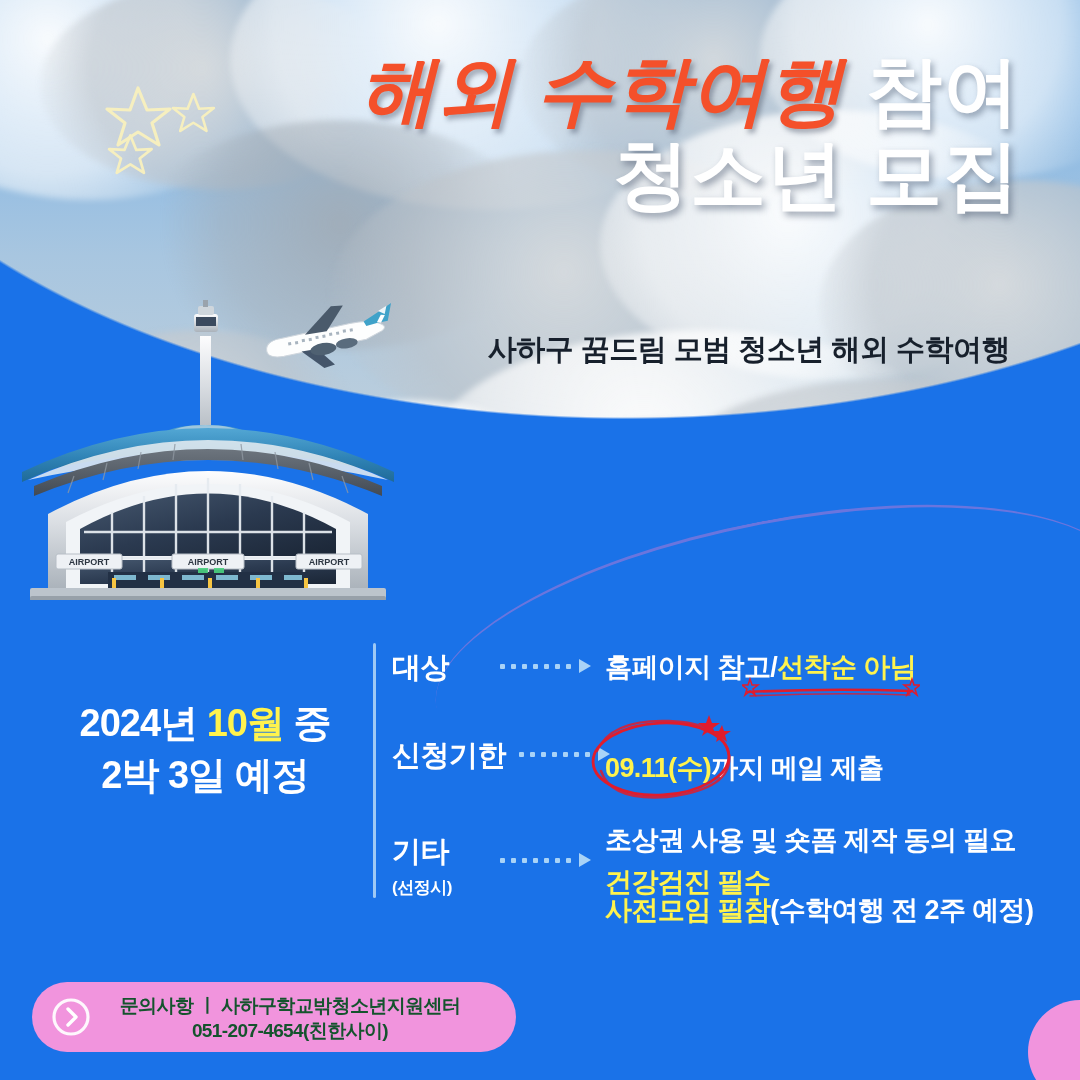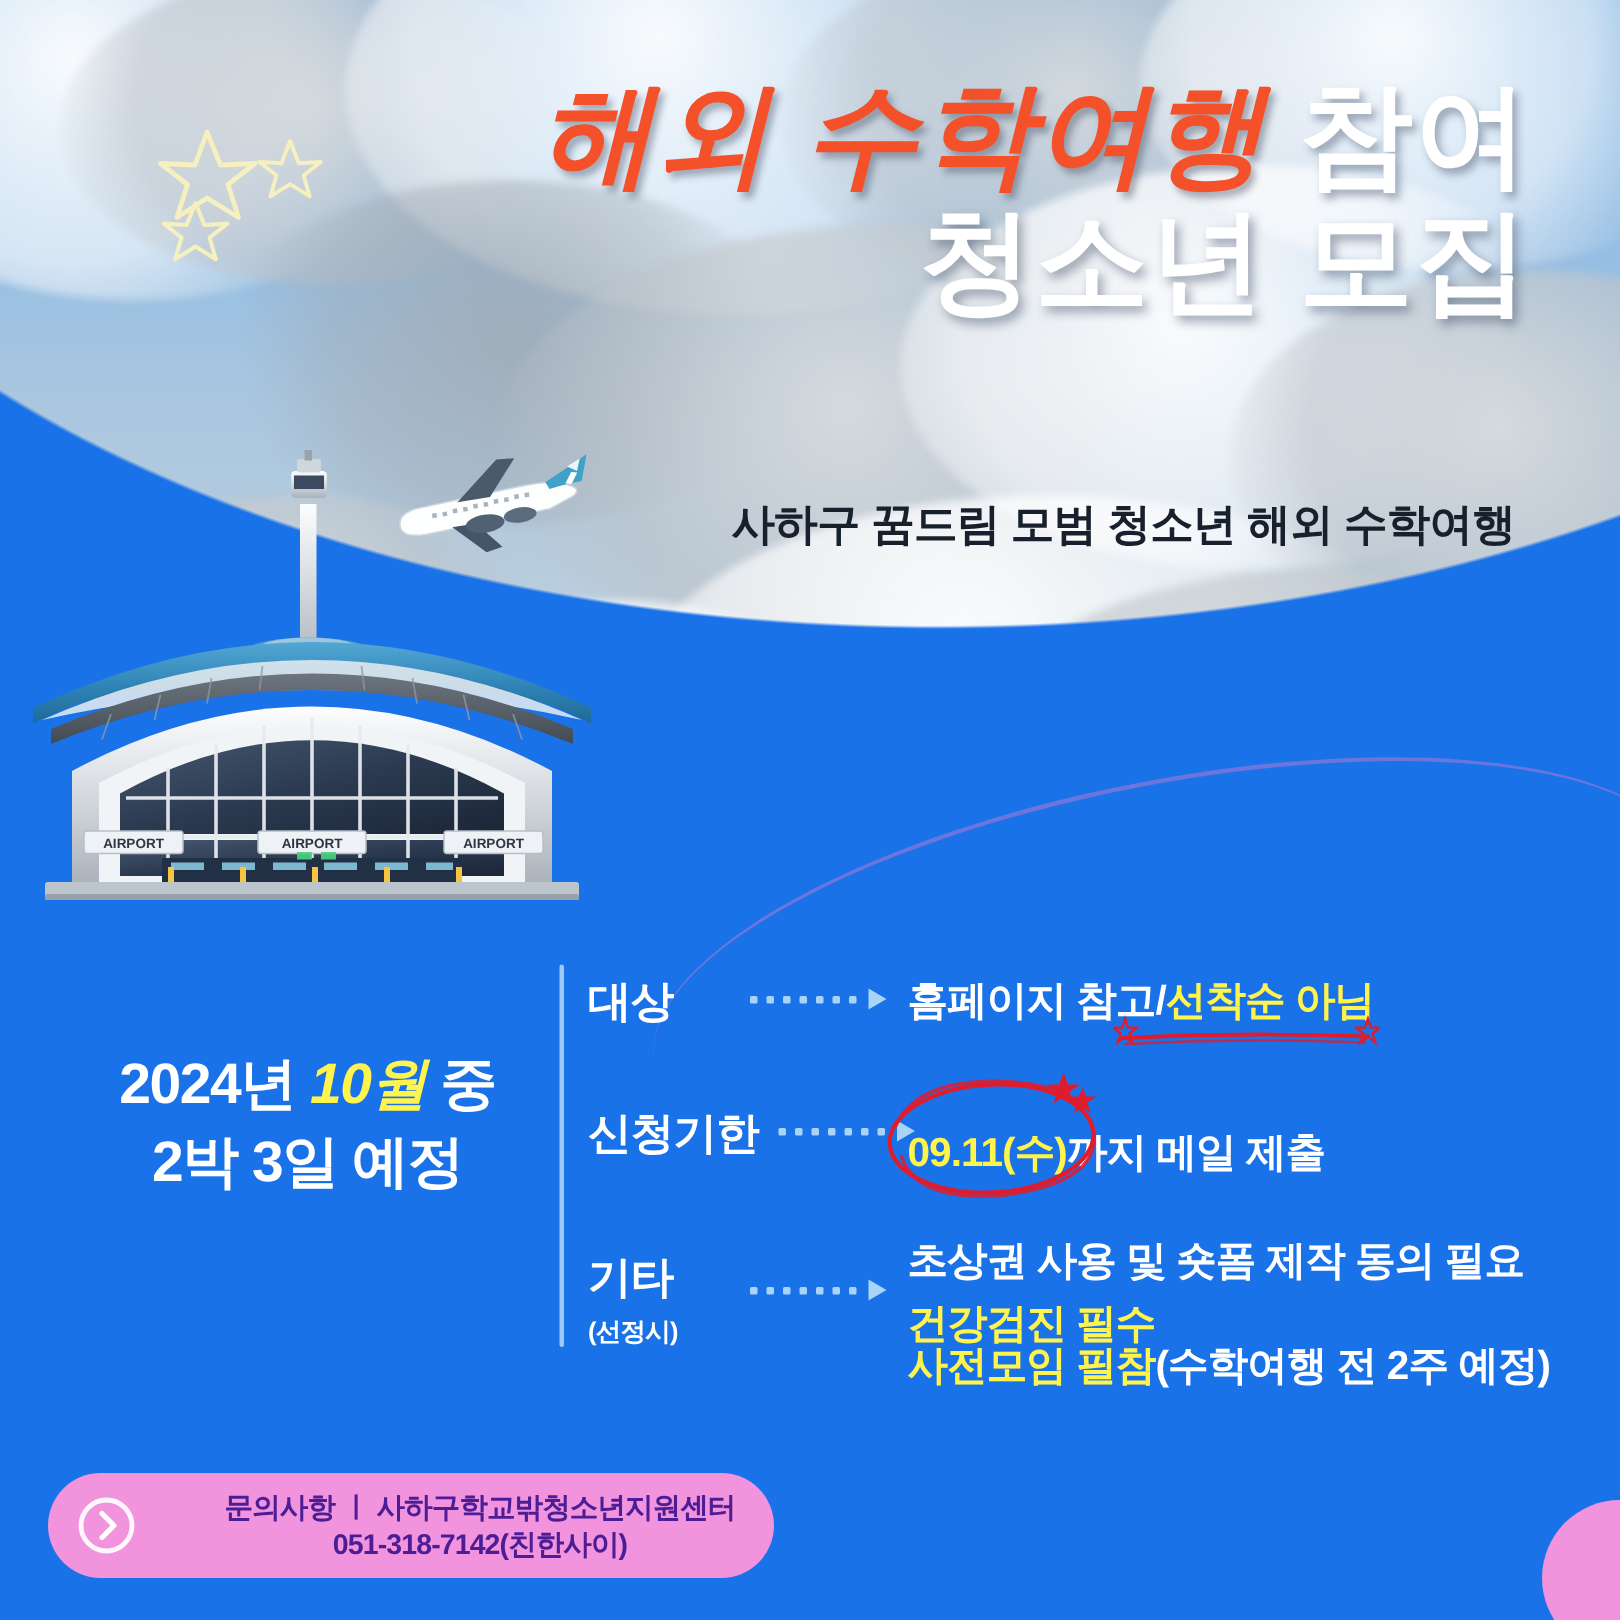--- a/index.html
+++ b/index.html
@@ -96,21 +96,21 @@
   #airport{position:absolute;left:8px;top:300px;width:400px;height:300px;}
   #plane{position:absolute;left:248px;top:300px;width:150px;height:80px;}
 
   
   #date-block{
     position:absolute;left:55px;top:697px;width:300px;
     text-align:center;color:#ffffff;
     font-size:38px;font-weight:800;line-height:1.38;
     letter-spacing:-1px;
   }
-  #date-block .hl{color:#fff34d;font-style:italic;}
+  #date-block .hl{color:#fff34d;}
 
   
   #divider{
     position:absolute;left:373px;top:643px;
     width:3px;height:255px;background:#9ec9f5;border-radius:2px;
   }
 
   
   .info-row{position:absolute;left:392px;}
   .row-label{
@@ -145,22 +145,22 @@
   
   #ann-circle{position:absolute;left:583px;top:713px;width:160px;height:92px;}
 
   
   #footer-pill{
     position:absolute;left:32px;top:982px;width:484px;height:70px;
     background:#f194dd;border-radius:40px;
   }
   #footer-chevron{position:absolute;left:19px;top:15px;width:40px;height:40px;}
   #footer-text{
-    position:absolute;left:88px;top:11px;width:400px;
-    text-align:center;color:#4c1d95;
+    position:absolute;left:58px;top:11px;width:400px;
+    text-align:center;color:#14532d;
     font-size:19px;font-weight:800;line-height:1.33;letter-spacing:-.6px;
   }
   #footer-circle-right{
     position:absolute;left:1028px;top:1000px;width:104px;height:104px;
     background:#f194dd;border-radius:50%;
   }
 </style>
 </head>
 <body>
 
@@ -413,18 +413,18 @@
     </div>
   </div>
 
   <div id="footer-pill">
     <svg id="footer-chevron" viewBox="0 0 40 40">
       <circle cx="20" cy="20" r="17" fill="none" stroke="#ffffff" stroke-width="3.2" opacity=".92"></circle>
       <path d="M17 12 L25 20 L17 28" fill="none" stroke="#ffffff" stroke-width="3.4" stroke-linecap="round" stroke-linejoin="round"></path>
     </svg>
     <div id="footer-text">
       <div>문의사항 ㅣ 사하구학교밖청소년지원센터</div>
-      <div>051-318-7142(친한사이)</div>
+      <div>051-207-4654(친한사이)</div>
     </div>
   </div>
   <div id="footer-circle-right"></div>
 
 </div>
 
 </body></html>

